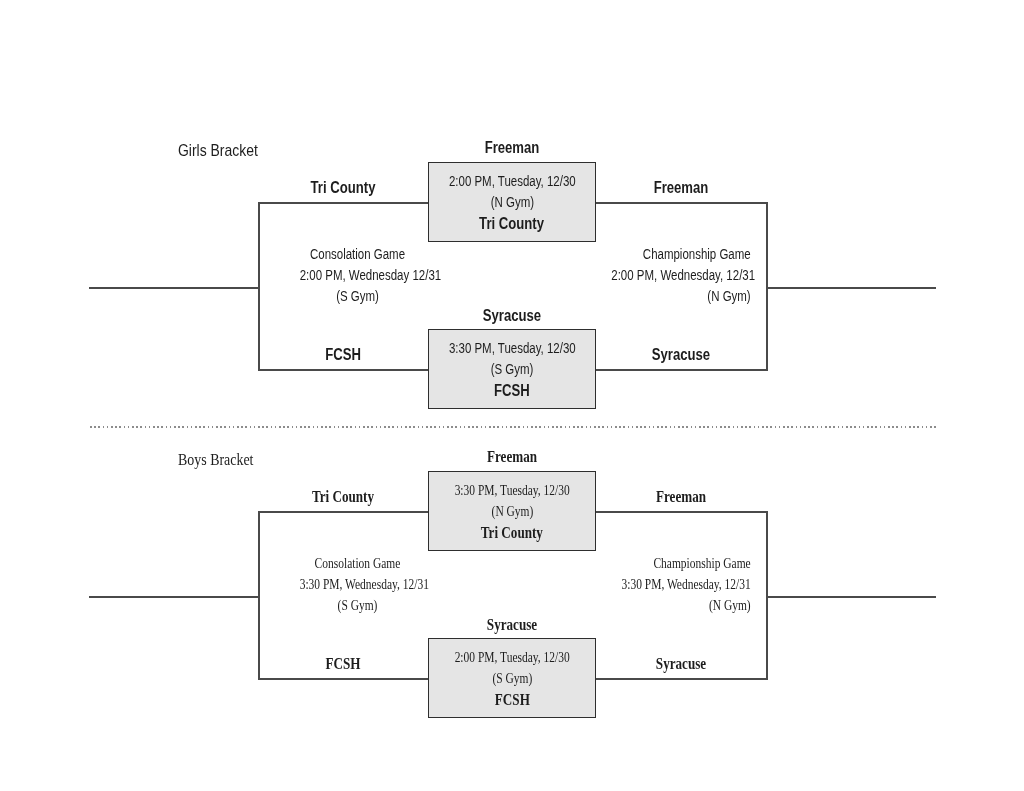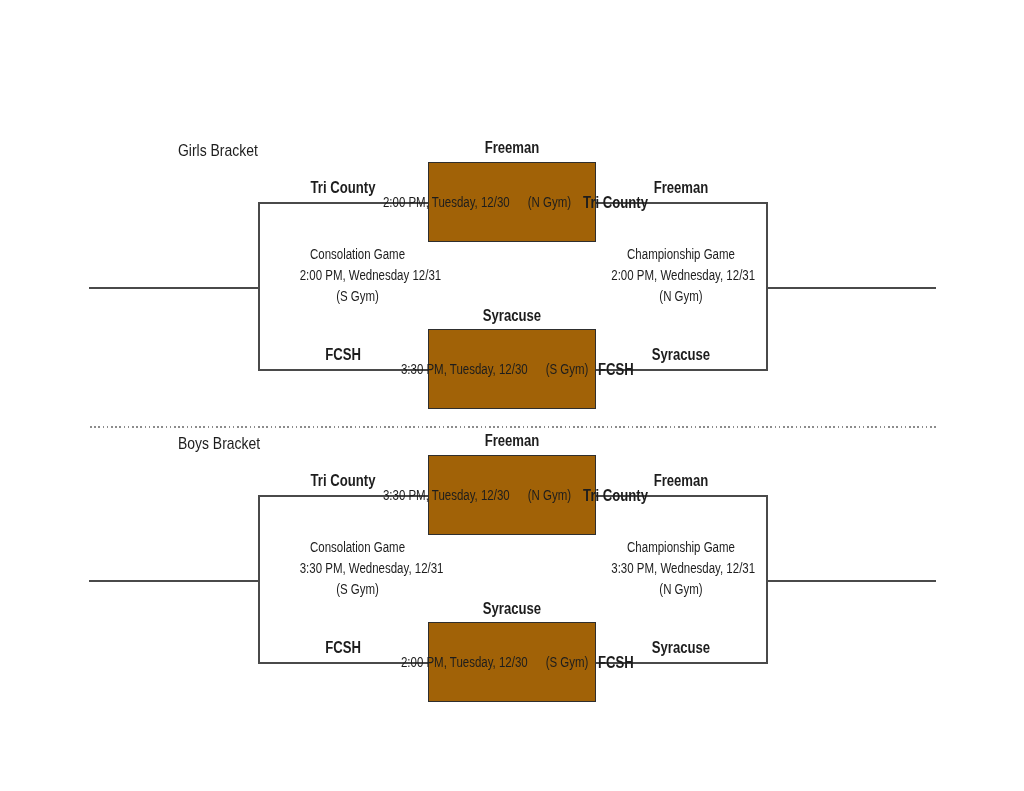--- a/index.html
+++ b/index.html
@@ -20,37 +20,37 @@
     overflow:hidden;
   }
   .title{
     position:absolute;top:64px;left:0;width:1024px;
     text-align:center;font-weight:bold;font-size:28px;
     white-space:nowrap;
   }
   .cxt{display:inline-block;transform:scaleX(0.74);transform-origin:50% 50%;letter-spacing:-0.2px;}
   .bracket{position:absolute;left:0;width:900px;height:300px;}
   .bracket.girls{top:130px;}
-  .bracket.boys{top:423px;}
+  .bracket.boys{top:439px;font-family:Liberation Serif, serif;}
   .b-label{
     position:absolute;left:178px;top:11px;
     font-size:17px;white-space:nowrap;
     transform:scaleX(0.82);transform-origin:0 50%;
   }
   .cx{transform:scaleX(0.82);transform-origin:50% 50%;}
   .seed-label{
     position:absolute;left:428px;width:168px;text-align:center;
     font-weight:bold;font-size:16px;white-space:nowrap;
   }
   .top-seed{top:9px;}
   .bottom-seed{top:177px;}
   .game-box{
     position:absolute;left:428px;width:168px;height:80px;
-    border:1.5px solid var(--box-border);background:#a16207;
-    display:flex;flex-direction:row;justify-content:center;align-items:center;
+    border:1.5px solid var(--box-border);background:#e5e5e5;
+    display:flex;flex-direction:column;justify-content:center;align-items:center;
     z-index:2;
   }
   .top-box{top:32px;}
   .bottom-box{top:199px;}
   .g-line{display:block;font-size:14px;line-height:21px;white-space:nowrap;transform:scaleX(0.82);transform-origin:50% 50%;}
   .g-team{font-weight:bold;font-size:16px;}
   .hline{position:absolute;height:1.5px;background:var(--line);}
   .vline{position:absolute;width:1.5px;background:var(--line);}
   .l-seed-top{left:258px;top:72px;width:170px;}
   .r-seed-top{left:596px;top:72px;width:170px;}
@@ -63,21 +63,21 @@
   .side-label{
     position:absolute;width:170px;text-align:center;
     font-weight:bold;font-size:16px;white-space:nowrap;
   }
   .pos-tc{left:258px;top:49px;}
   .pos-fr{left:596px;top:49px;}
   .pos-fc{left:258px;top:216px;}
   .pos-sy{left:596px;top:216px;}
   .game-info{position:absolute;width:170px;text-align:center;}
   .pos-cons{left:258px;top:114px;padding-left:29px;}
-  .pos-champ{left:596px;top:114px;}
+  .pos-champ{left:596px;top:114px;text-align:right;}
   .divider{
     position:absolute;top:426px;left:90px;width:847px;height:2px;
     background-image:repeating-linear-gradient(to right,var(--divider) 0 1.6px,transparent 1.6px 4.2px);
   }
 </style>
 </head>
 <body>
 
 <div class="page">
 

